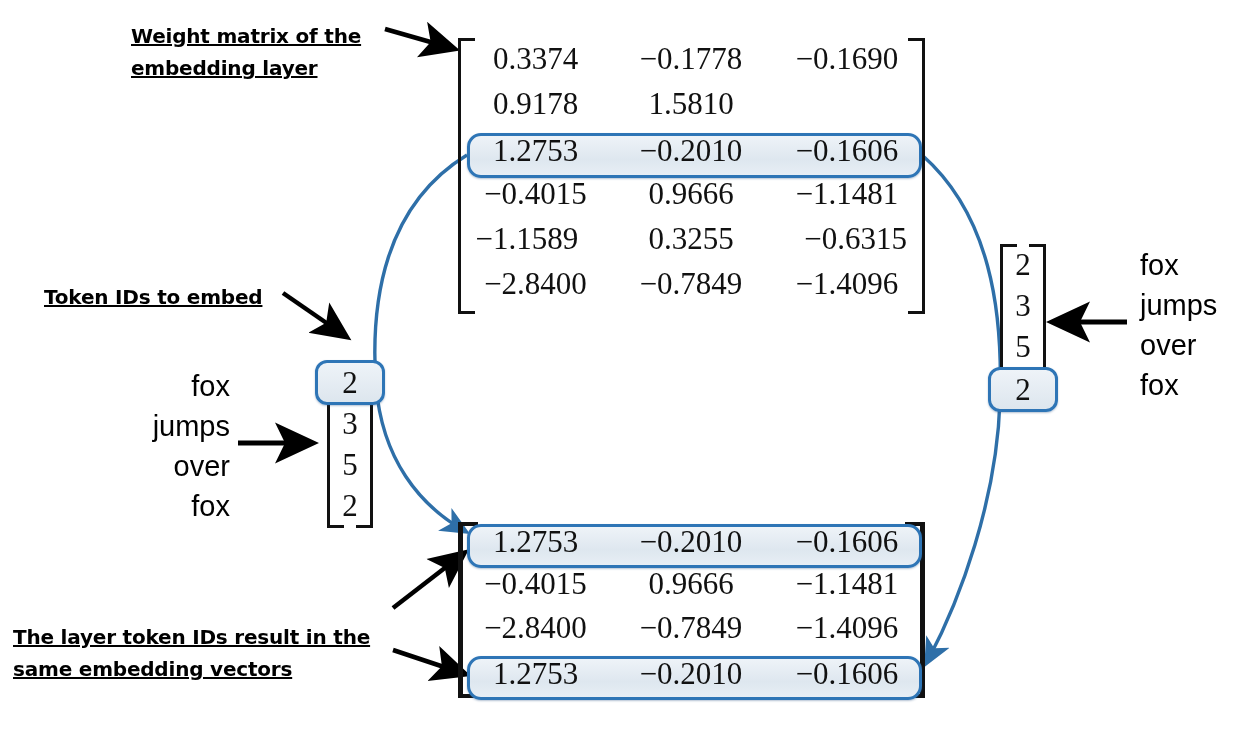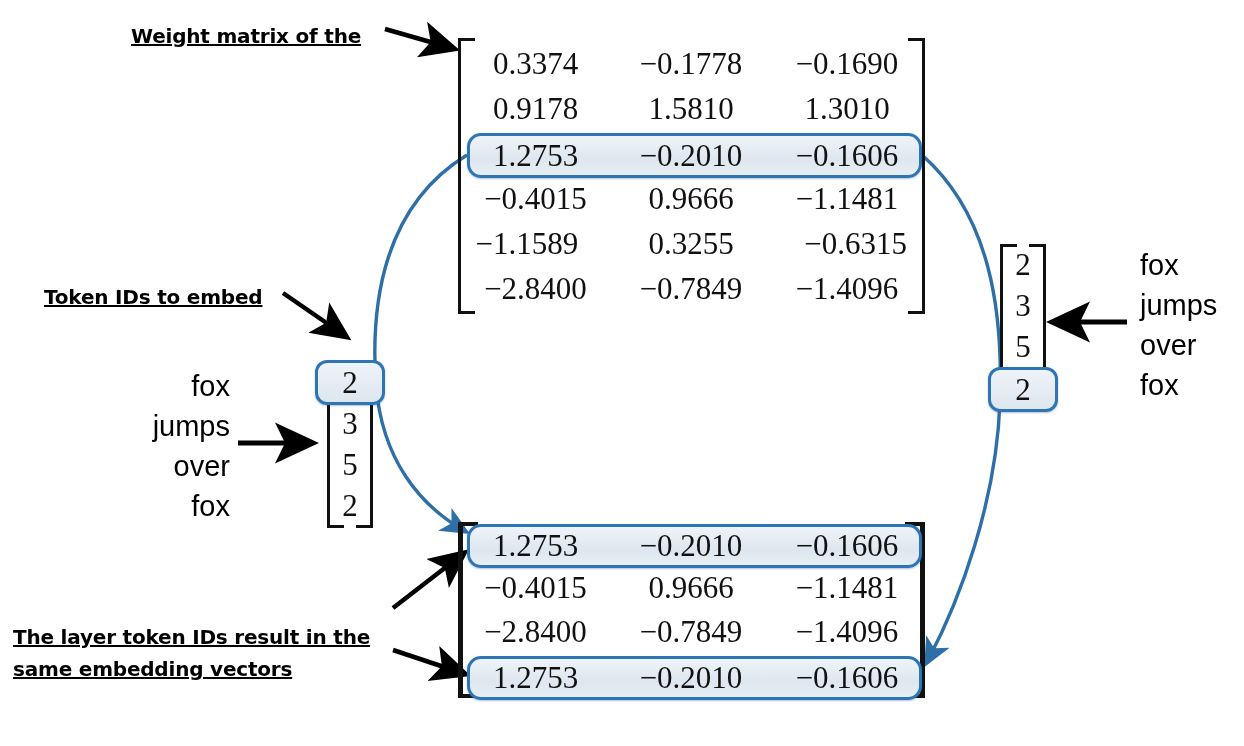--- a/index.html
+++ b/index.html
@@ -43,21 +43,20 @@
 
   
   .matrix {
     position: absolute;
     font-family: "Liberation Serif", "DejaVu Serif", serif;
     font-size: 31px;
     color: #111111;
   }
   .matrix .mrow {
     display: flex;
-    align-items: center;
   }
   .matrix .cell {
     text-align: center;
     white-space: pre;
   }
 
   
   .bracket {
     position: absolute;
     top: 0;
@@ -134,20 +133,21 @@
 
     <line x1="1127" y1="322" x2="1060" y2="322" stroke="#000000" stroke-width="5" marker-end="url(#blackhead)"></line>
 
     <line x1="393" y1="608" x2="459" y2="557" stroke="#000000" stroke-width="4.5" marker-end="url(#blackhead)"></line>
 
     <line x1="393" y1="650" x2="459" y2="672" stroke="#000000" stroke-width="4.5" marker-end="url(#blackhead)"></line>
   </svg>
 
   <div class="caption" style="left:131px; top:20px;">
     <span class="line">Weight matrix of the</span>
+    <span class="line">embedding layer</span>
   </div>
 
   <div class="caption" style="left:44px; top:281px;">
     <span class="line">Token IDs to embed</span>
   </div>
 
   <div class="caption" style="left:13px; top:621px;">
     <span class="line">The layer token IDs result in the</span>
     <span class="line">same embedding vectors</span>
   </div>
@@ -197,21 +197,20 @@
     <div class="bracket right"></div>
 
     <div class="mrow" style="height:45px; margin-top:3px;">
       <div class="cell" style="width:155px;">0.3374</div>
       <div class="cell" style="width:156px;">−0.1778</div>
       <div class="cell" style="width:156px;">−0.1690</div>
     </div>
     <div class="mrow" style="height:45px;">
       <div class="cell" style="width:155px;">0.9178</div>
       <div class="cell" style="width:156px;">1.5810</div>
-      <div class="cell" style="width:156px;">1.3010</div>
     </div>
     <div class="mrow" style="height:45px;">
       <div class="cell" style="width:155px;">1.2753</div>
       <div class="cell" style="width:156px;">−0.2010</div>
       <div class="cell" style="width:156px;">−0.1606</div>
     </div>
     <div class="mrow" style="height:45px;">
       <div class="cell" style="width:155px;">−0.4015</div>
       <div class="cell" style="width:156px;">0.9666</div>
       <div class="cell" style="width:156px;">−1.1481</div>

